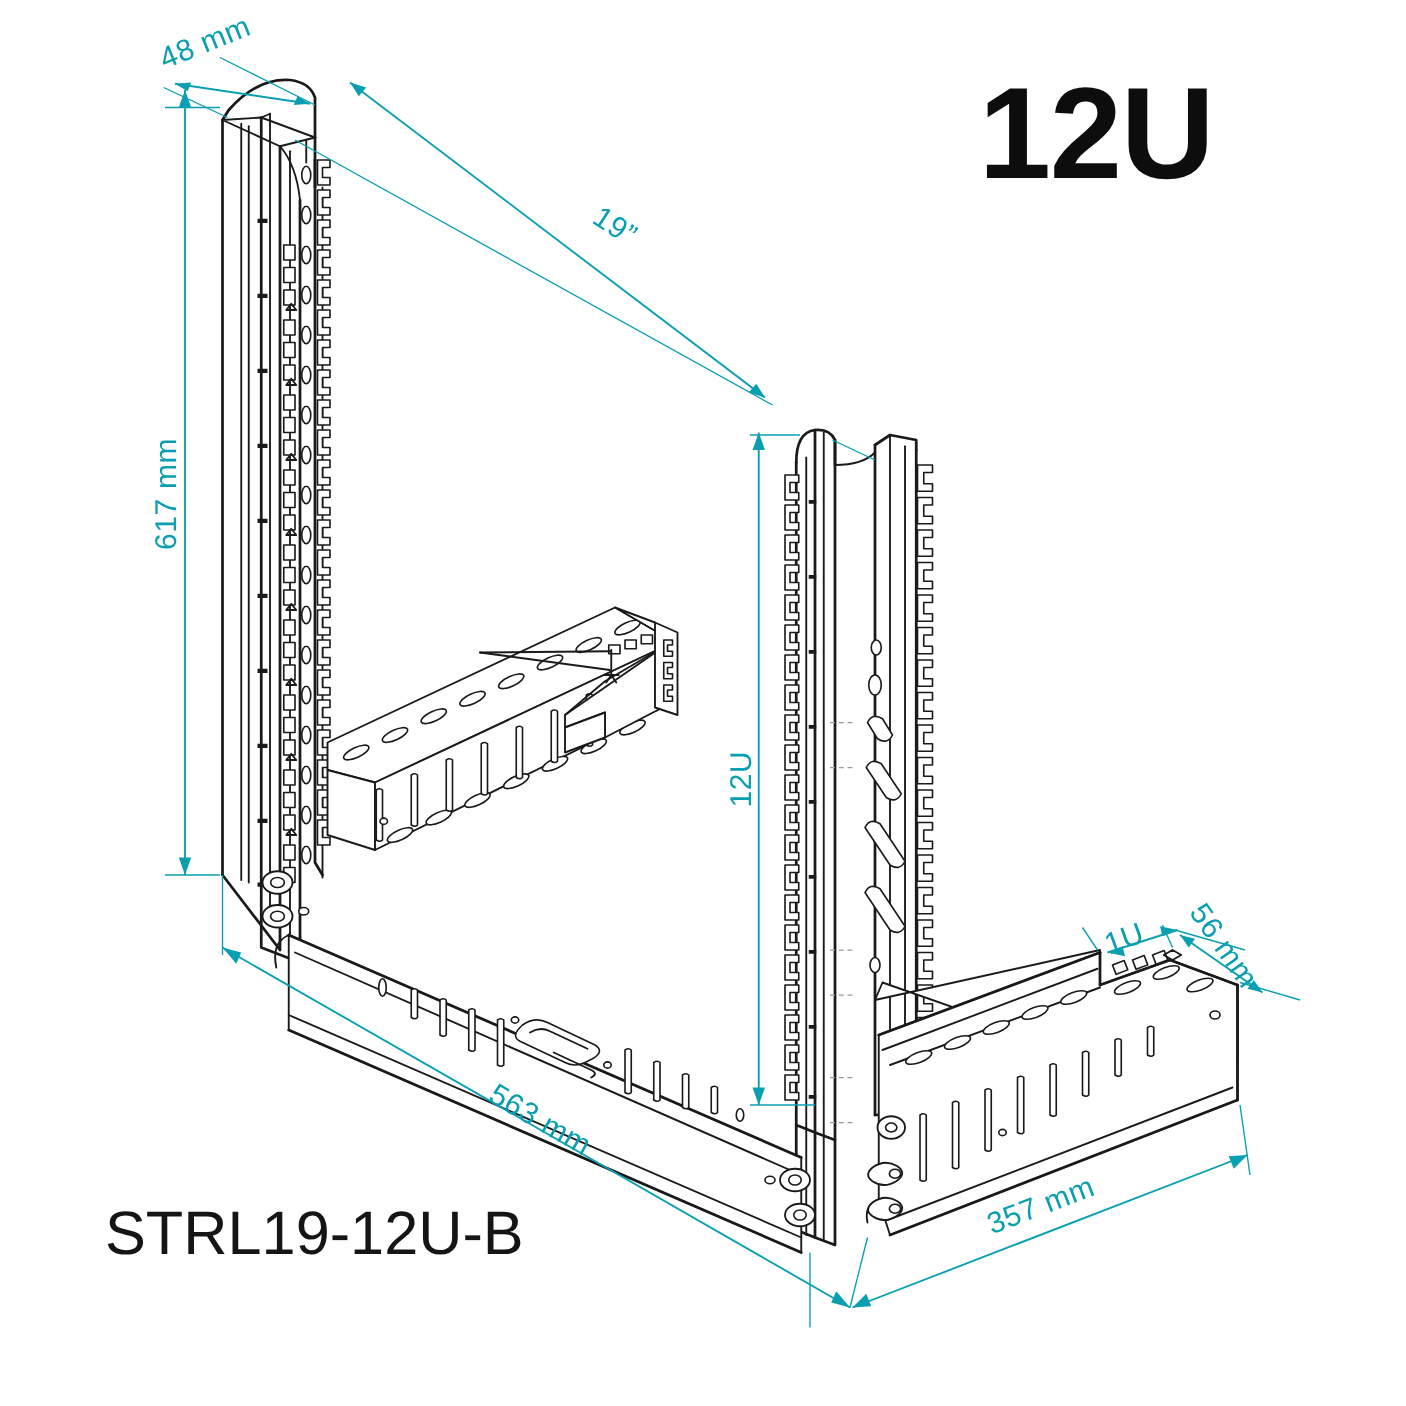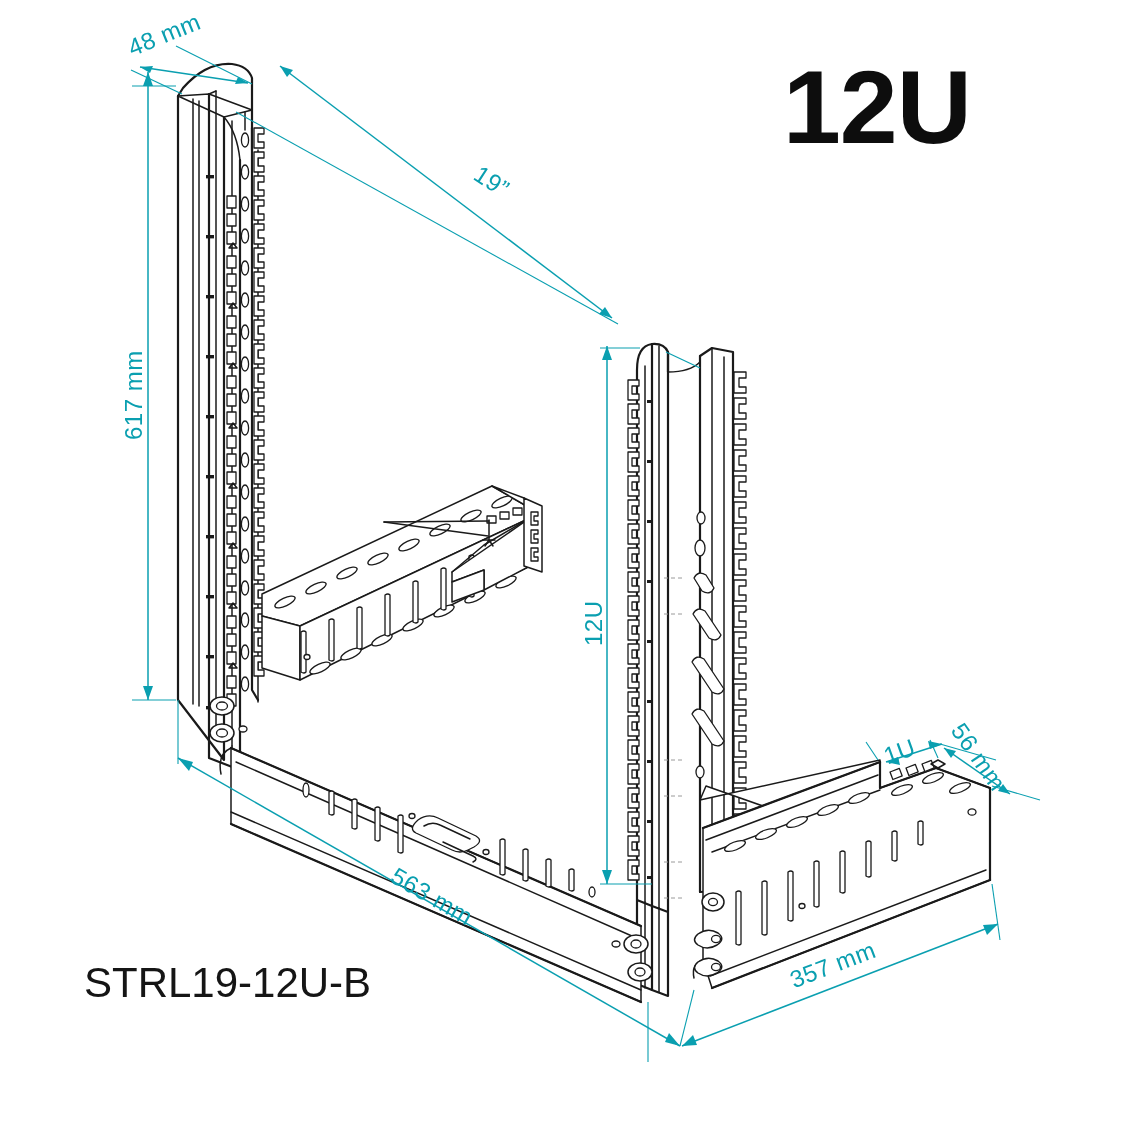--- a/index.html
+++ b/index.html
@@ -6,21 +6,21 @@
   body{width:1125px;height:1125px;overflow:hidden;
        font-family:"Liberation Sans", sans-serif;}
   #stage{position:relative;width:1125px;height:813px;background:#fff;}
   #stage svg{position:absolute;left:0;top:0;}
   .lbl{position:absolute;color:#0a9fb0;font-family:"Liberation Sans",sans-serif;
        font-size:24px;letter-spacing:.5px;white-space:nowrap;}
   #title-12u{position:absolute;left:783px;top:55px;color:#0d0d0d;
        font-family:"Liberation Sans",sans-serif;font-weight:bold;
        font-size:104px;letter-spacing:-1px;line-height:1;}
   #partno{position:absolute;left:84px;top:959px;color:#151515;
-       font-family:"Liberation Sans",sans-serif;font-size:42px;letter-spacing:0px;}
+       font-family:"Liberation Sans",sans-serif;font-size:49px;letter-spacing:0px;}
 </style>
 </head>
 <body>
 
 <div id="stage">
 
 <svg width="1125" height="1125" viewBox="0 0 1125 1125">
   <defs>
     <style>
       .k  { fill:none; stroke:#1a1a1a; stroke-width:2.2; stroke-linejoin:round; stroke-linecap:round;}

